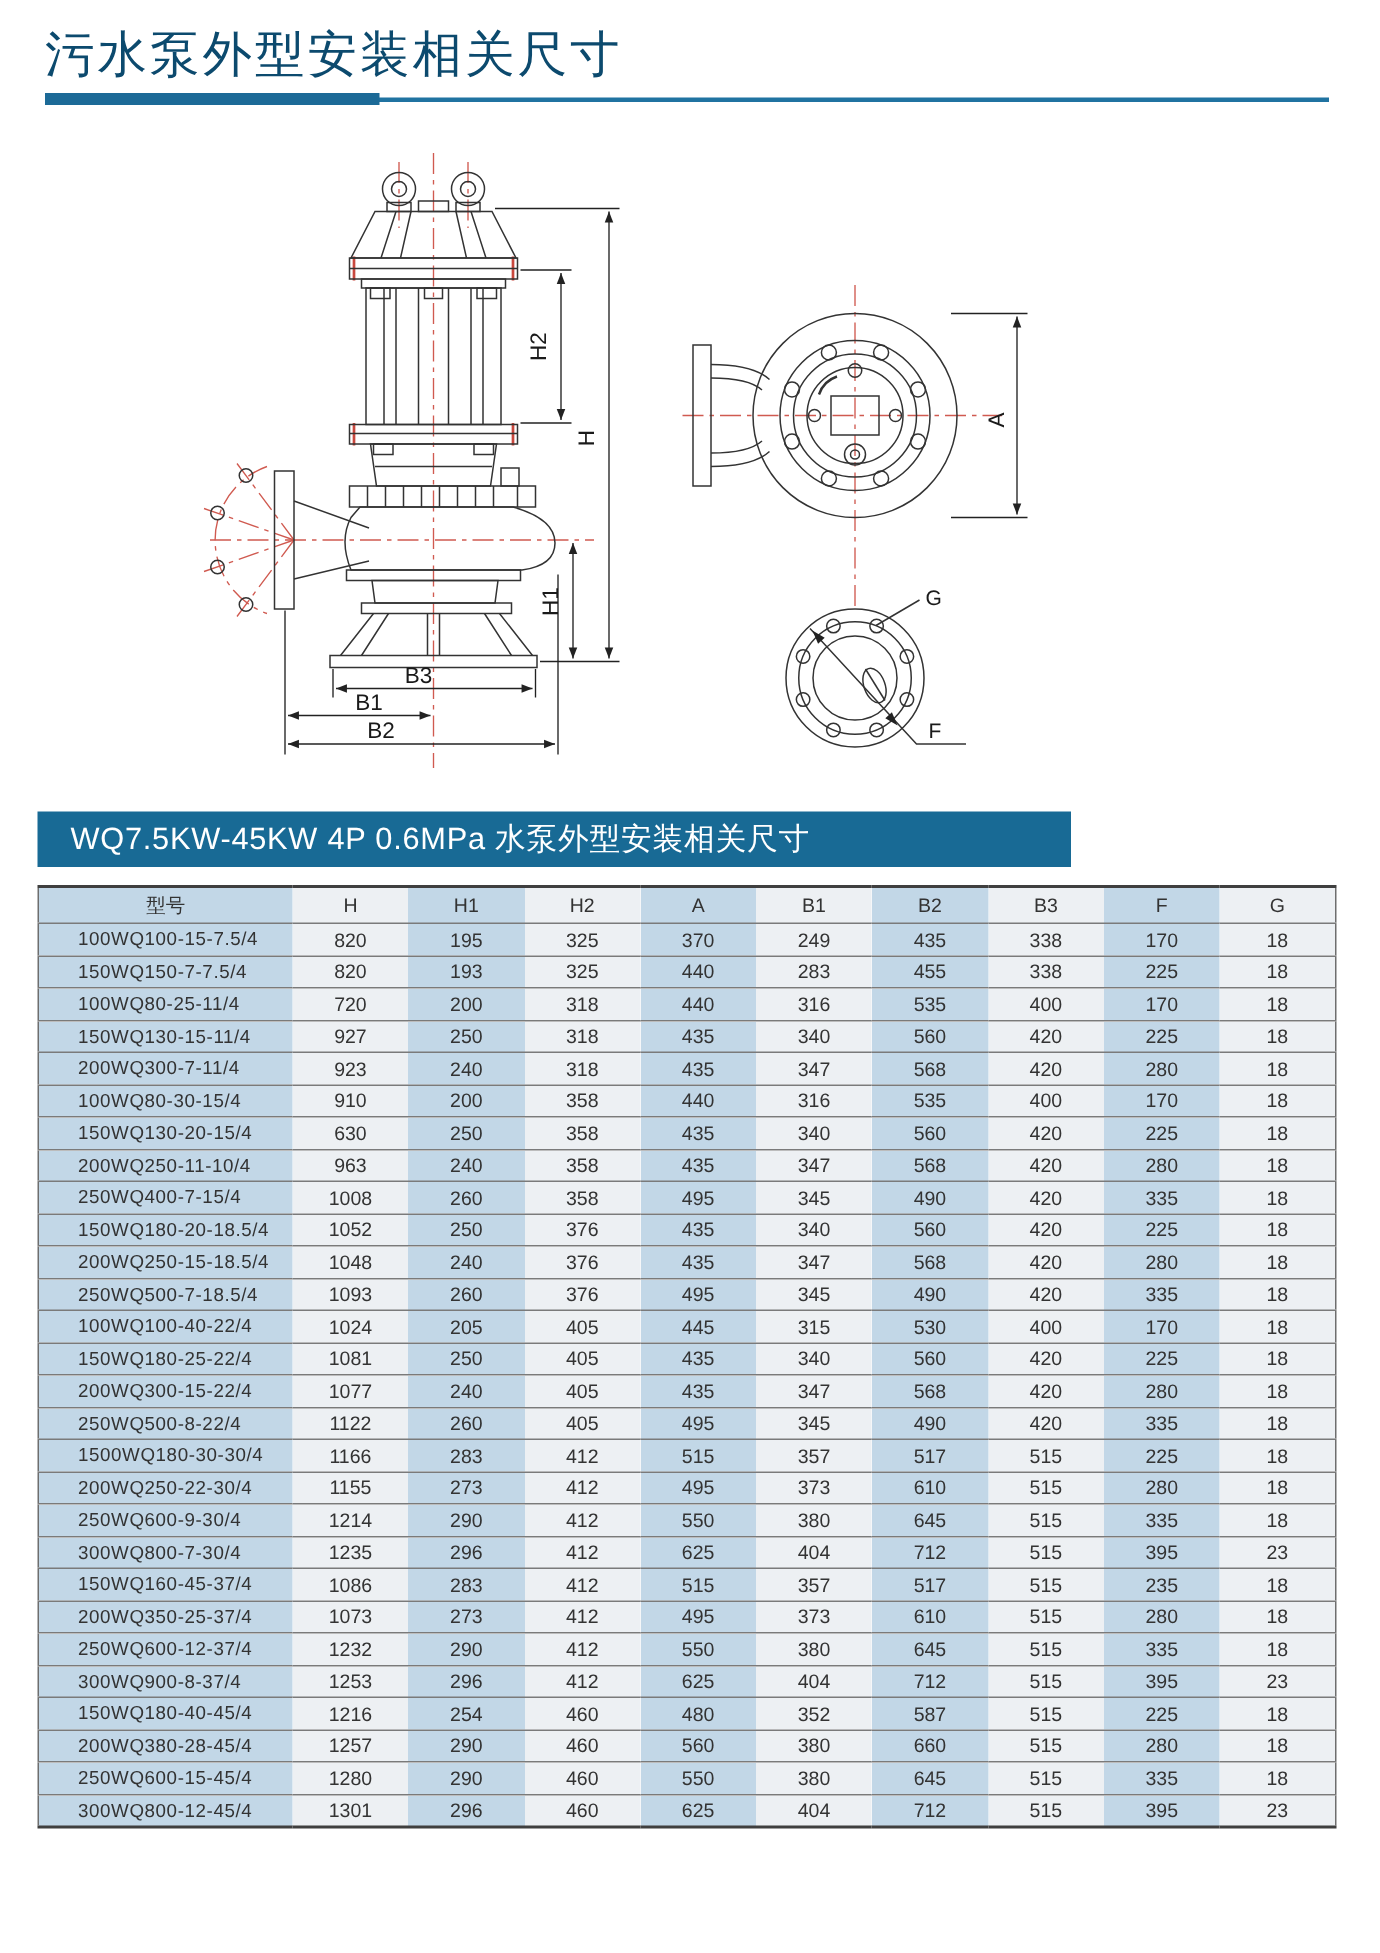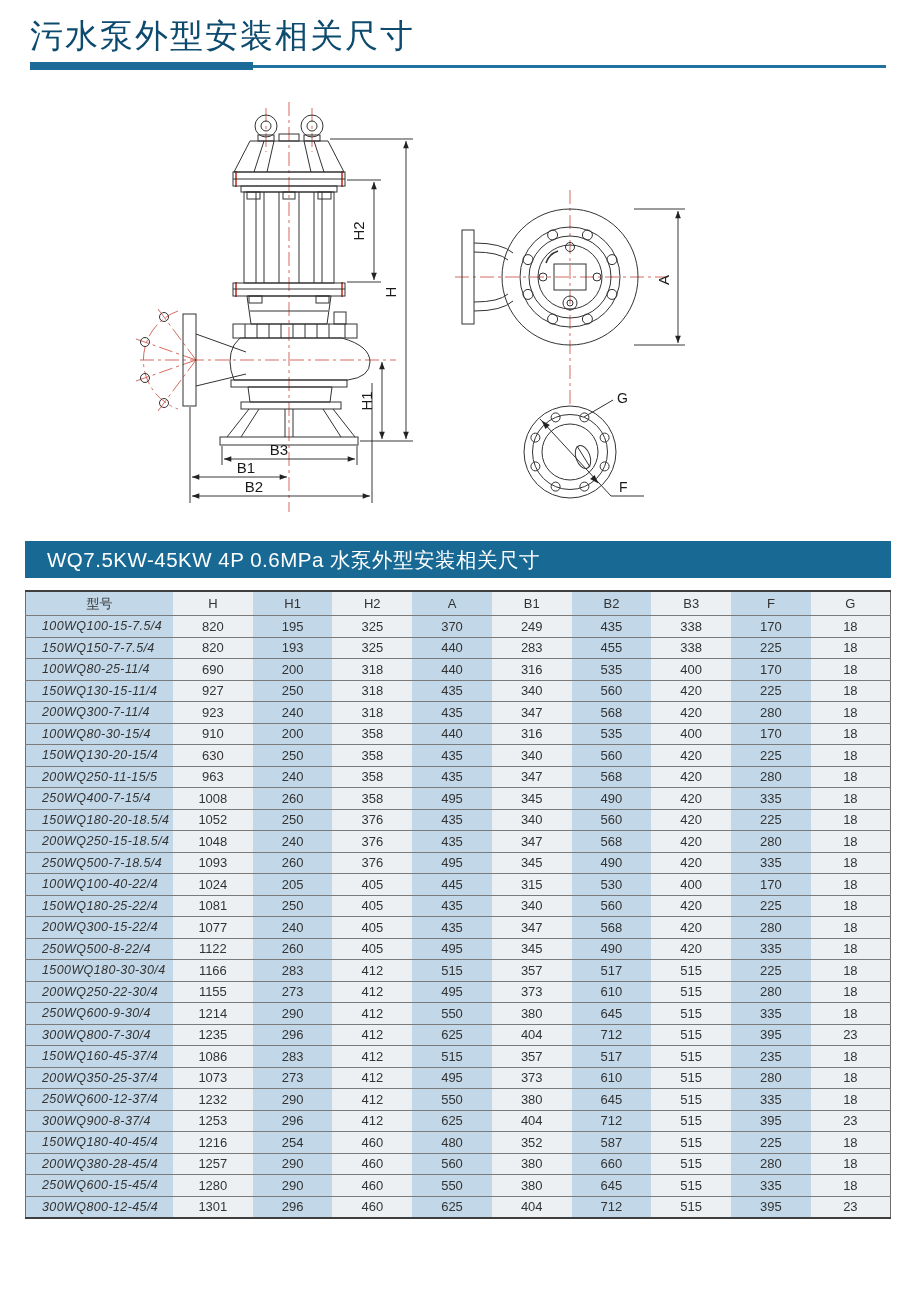--- a/index.html
+++ b/index.html
@@ -8,38 +8,38 @@
     font-family:"Liberation Sans","DejaVu Sans",sans-serif;overflow:hidden;
   }
   .page-title{
     position:absolute;left:30px;top:14px;font-size:33px;color:#0c4a6e;
     letter-spacing:2px;font-weight:500;white-space:nowrap;
   }
   .divider-thin{position:absolute;left:30px;top:65px;width:856px;height:3px;background:#2073a1;}
   .divider-thick{position:absolute;left:30px;top:62px;width:223px;height:8px;background:#1c6a97;}
   .drawing-area{position:absolute;left:0;top:88px;width:920px;height:452px;}
   .spec-banner{
-    position:absolute;left:25px;top:541px;width:866px;height:37px;
+    position:absolute;left:25px;top:541px;width:689px;height:37px;
     background:#186a95;color:#ffffff;font-size:20.5px;line-height:37px;
     padding-left:22px;letter-spacing:0.5px;box-sizing:border-box;white-space:nowrap;
   }
   .table-wrap{position:absolute;left:25px;top:590px;width:866px;}
   table.spec{
     width:866px;border-collapse:collapse;table-layout:fixed;
     border-left:1px solid #6e6e6e;border-right:1px solid #6e6e6e;
     border-top:2.5px solid #3f3f3f;border-bottom:2.5px solid #3f3f3f;
   }
   table.spec th,table.spec td{
     font-size:13px;color:#333333;text-align:center;font-weight:normal;
     padding:0;overflow:hidden;white-space:nowrap;
   }
   table.spec th{height:23px;}
   table.spec td{height:20.5px;border-top:1px solid #7a7a7a;}
-  table.spec th:first-child,table.spec td:first-child{width:147px;}
-  table.spec td:first-child{text-align:left;padding-left:16px;font-size:12.5px;letter-spacing:0.4px;font-style:italic;}
+  table.spec th:first-child,table.spec td:first-child{width:169px;}
+  table.spec td:first-child{text-align:left;padding-left:26px;font-size:12.5px;letter-spacing:0.4px;}
   table.spec th:nth-child(odd),table.spec td:nth-child(odd){background:#c2d7e7;}
   table.spec th:nth-child(even),table.spec td:nth-child(even){background:#edf0f3;}
   svg text{font-family:"Liberation Sans","DejaVu Sans",sans-serif;fill:#1a1a1a;}
   .dim-label{font-size:15px;}
   .dim-label-sm{font-size:14px;}
 </style>
 </head>
 <body>
 
 <div class="page-title">污水泵外型安装相关尺寸</div>
@@ -228,21 +228,21 @@
           <td>325</td>
           <td>440</td>
           <td>283</td>
           <td>455</td>
           <td>338</td>
           <td>225</td>
           <td>18</td>
         </tr>
         <tr>
           <td>100WQ80-25-11/4</td>
-          <td>690</td>
+          <td>720</td>
           <td>200</td>
           <td>318</td>
           <td>440</td>
           <td>316</td>
           <td>535</td>
           <td>400</td>
           <td>170</td>
           <td>18</td>
         </tr>
         <tr>
@@ -287,21 +287,21 @@
           <td>250</td>
           <td>358</td>
           <td>435</td>
           <td>340</td>
           <td>560</td>
           <td>420</td>
           <td>225</td>
           <td>18</td>
         </tr>
         <tr>
-          <td>200WQ250-11-15/5</td>
+          <td>200WQ250-11-10/4</td>
           <td>963</td>
           <td>240</td>
           <td>358</td>
           <td>435</td>
           <td>347</td>
           <td>568</td>
           <td>420</td>
           <td>280</td>
           <td>18</td>
         </tr>

